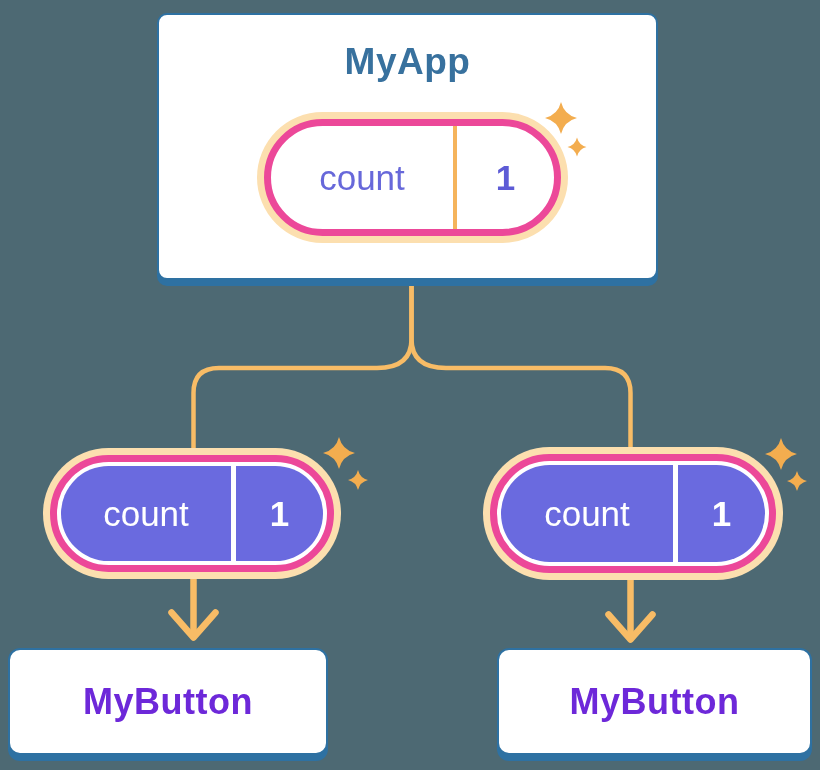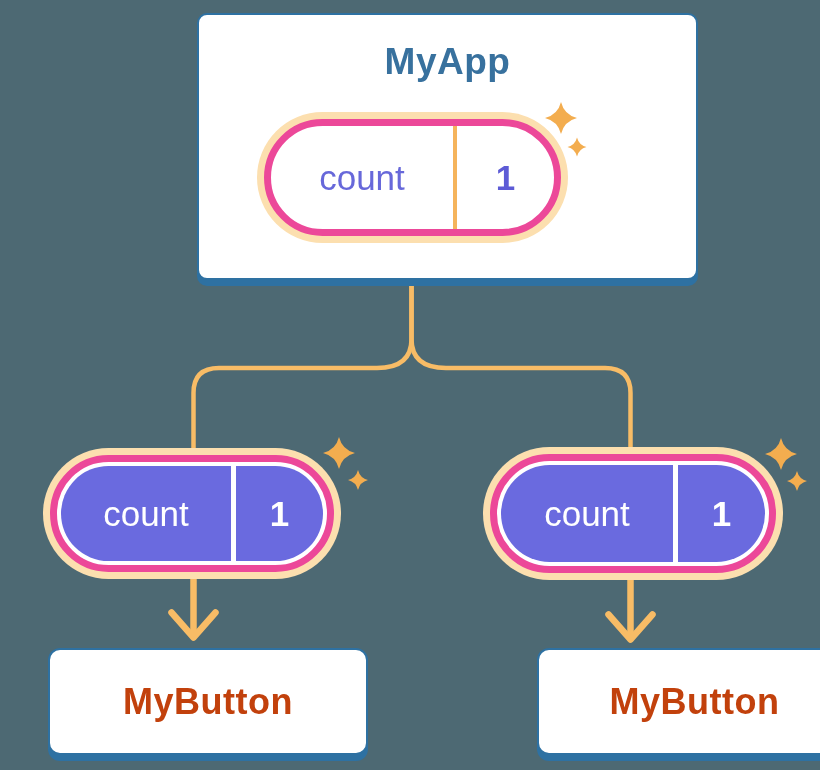--- a/index.html
+++ b/index.html
@@ -7,31 +7,31 @@
     position:relative; width:820px; height:770px; background:#4D6973;
     overflow:hidden; font-family:"Liberation Sans", sans-serif;
   }
   svg.layer { position:absolute; left:0; top:0; width:820px; height:770px; pointer-events:none; }
   .layer-connectors { z-index:1; }
   .layer-sparkles  { z-index:4; }
 
   
   .card {
     position:absolute; background:#FFFFFF; border:2px solid #2E71A2;
-    box-shadow:0 6px 0 #2E71A2; box-sizing:border-box; z-index:2;margin-left:40px;
+    box-shadow:0 6px 0 #2E71A2; box-sizing:border-box; z-index:2;
   }
   .root-card { left:157px; top:13px; width:501px; height:267px; border-radius:10px; }
   .card-title {
     margin-top:26px; text-align:center; font-size:37px; font-weight:600;
     color:#38719E; letter-spacing:0.5px;
   }
   .child-card {
     top:648px; height:107px; border-radius:12px;
     display:flex; align-items:center; justify-content:center;
-    font-size:36px; font-weight:600; color:#c2410c; letter-spacing:0.5px;
+    font-size:36px; font-weight:600; color:#6d28d9; letter-spacing:0.5px;
   }
   .child-card.left  { left:8px;   width:320px; }
   .child-card.right { left:497px; width:315px; }
 
   
   .pill {
     position:absolute; z-index:3; background:#FCDFAF; border-radius:999px;
     padding:7px; box-sizing:border-box;
   }
   .pill-ring {

